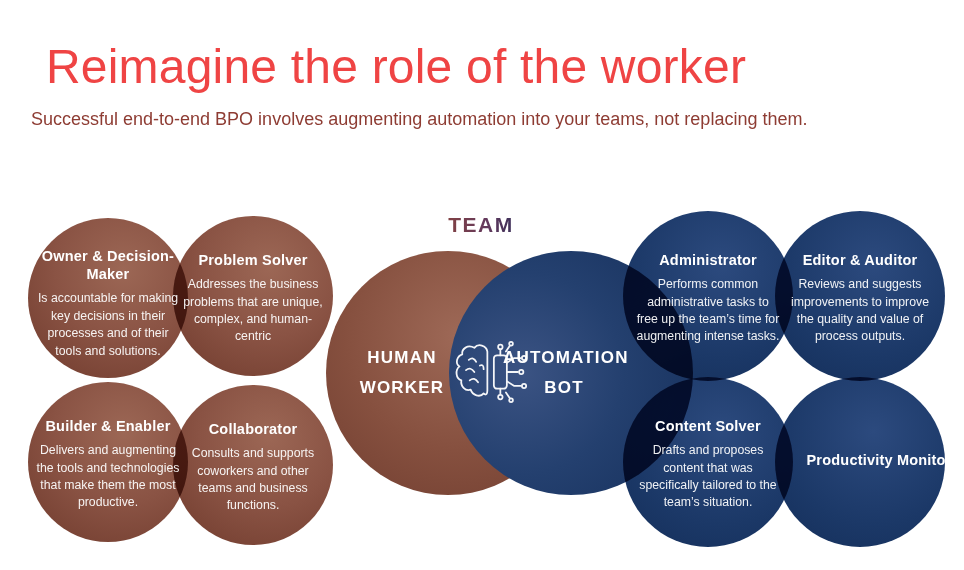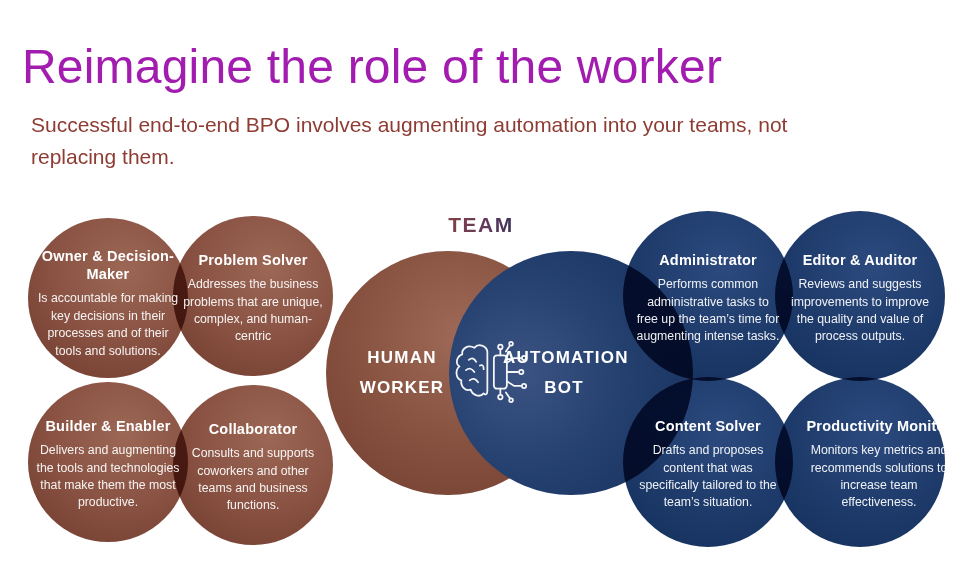--- a/index.html
+++ b/index.html
@@ -2,27 +2,27 @@
 <html><head>
 <meta charset="utf-8">
 <style>
   html,body{margin:0;padding:0;background:#ffffff;}
   .stage{
     position:relative;width:964px;height:570px;background:#ffffff;overflow:hidden;
     font-family:"Liberation Sans",sans-serif;
   }
   
   .page-title{
-    position:absolute;left:22px;top:6px;width:900px;
+    position:absolute;left:46px;top:6px;width:900px;
     font-size:48px;font-weight:400;letter-spacing:.2px;
-    color:#a21caf;line-height:1.2;
+    color:#ef4444;line-height:1.2;
   }
   .page-subtitle{
     position:absolute;left:31px;top:88px;width:800px;
-    font-size:21px;color:#8e3c33;line-height:1.5;font-weight:400;
+    font-size:18px;color:#8e3c33;line-height:1.5;font-weight:400;
   }
   
   .team-label{
     position:absolute;left:430px;top:213px;width:102px;text-align:center;
     font-size:21px;font-weight:800;letter-spacing:1.5px;
     background:linear-gradient(90deg,#8f4538 0%,#64395c 55%,#232a58 100%);
     -webkit-background-clip:text;background-clip:text;color:transparent;
   }
   
   .circle{position:absolute;border-radius:50%;mix-blend-mode:multiply;}
@@ -115,21 +115,20 @@
   <div class="bubble-text t-editor">
     <div class="bubble-title">Editor &amp; Auditor</div>
     <div class="bubble-desc">Reviews and suggests improvements to improve the quality and value of process outputs.</div>
   </div>
   <div class="bubble-text t-content">
     <div class="bubble-title">Content Solver</div>
     <div class="bubble-desc">Drafts and proposes content that was specifically tailored to the team’s situation.</div>
   </div>
   <div class="bubble-text t-productivity">
     <div class="bubble-title">Productivity Monitor</div>
-    <div class="bubble-desc">Monitors key metrics and recommends solutions to increase team effectiveness.</div>
   </div>
 
   <div class="big-label l-human">HUMAN WORKER</div>
   <div class="big-label l-bot">AUTOMATION BOT</div>
 
   <div class="center-icon">
     <svg viewBox="0 0 84 76" fill="none" stroke="#ffffff" stroke-width="1.9" stroke-linecap="round" stroke-linejoin="round" opacity="0.95">
 
       <path d="M37 16 C36 9 27 7 23 12 C16 8 9 13 10 19 C4 21 2 29 7 32 C2 36 3 45 9 47 C8 53 13 59 19 57 C21 63 29 66 33 61 C36 64 37 61 37 58 L37 16 Z"></path>
       <path d="M17 25 Q22 21 25 27"></path>

